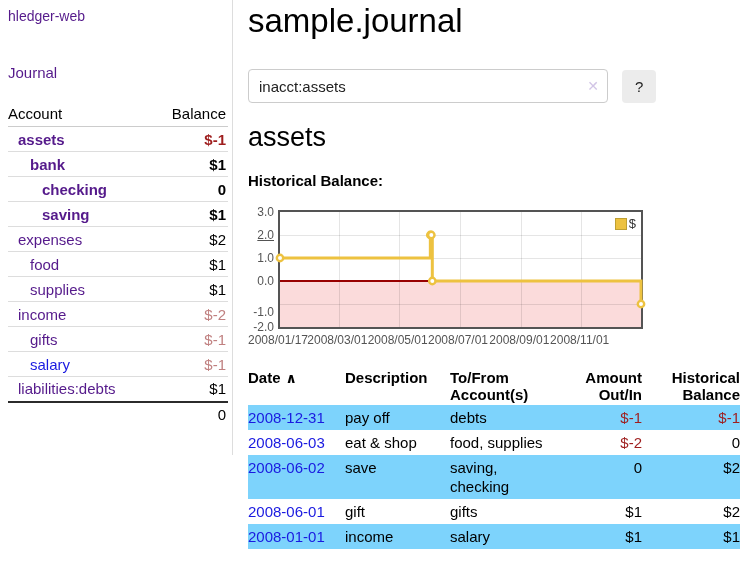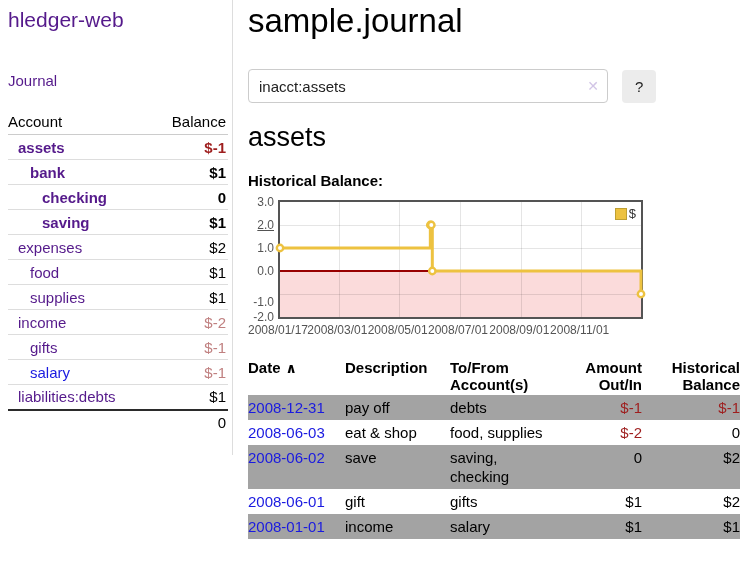--- a/index.html
+++ b/index.html
@@ -8,21 +8,21 @@
     width:742px; height:582px; position:relative; overflow:hidden;
     font-family:"Liberation Sans","DejaVu Sans",sans-serif; font-size:15px; color:#000;
   }
   a { text-decoration:none; cursor:pointer; }
   .purple { color:#551a8b; }
   .unvisited { color:#1a1ae0; }
 
   
   .sidebar { position:absolute; left:0; top:0; width:233px; height:455px;
              border-right:1px solid #ddd; padding:8px 4px 0 8px; }
-  .brand { display:block; font-size:21px; }
+  .brand { display:block; font-size:14px; }
   .journal-link { display:block; margin-top:40px; font-size:15px; }
   .accounts { width:220px; border-collapse:collapse; margin-top:20px; }
   .accounts th { font-weight:400; text-align:left; padding:4px 0; font-size:15px; }
   .accounts th.bal-h { text-align:right; padding-right:2px; }
   .accounts thead tr { border-bottom:1px solid #ccc; }
   .accounts tbody tr { border-top:1px solid #ddd; }
   .accounts tbody tr:first-child { border-top:none; }
   .accounts td { padding:3px 0; height:25px; }
   .acct-cell a { display:inline-block; }
   .depth0 { padding-left:10px; }
@@ -46,40 +46,40 @@
   .clear-x { position:absolute; right:9px; top:8px; color:#d2c5e6; font-weight:bold;
              font-size:14px; line-height:18px; cursor:pointer; }
   .btn { background:#ececec; border:none; border-radius:4px; font-size:15px; color:#222;
          font-family:"Liberation Sans","DejaVu Sans",sans-serif; cursor:pointer; }
   .btn-search { margin-left:8px; padding:8px 16px; }
   .btn-help { margin-left:14px; padding:8px 13px; }
   h2.acct-heading { font-size:27px; font-weight:400; margin-top:19px; }
   .chart-title { font-weight:bold; font-size:15px; margin-top:19px; }
 
   
-  .chart { position:relative; margin-top:6px; height:162px; }
+  .chart { position:relative; margin-top:16px; height:162px; }
   .y-axis { position:absolute; left:0; top:7px; width:26px; height:115px; }
   .y-tick { position:absolute; right:0; transform:translateY(-50%); font-size:12px; color:#545454; }
   .plot { position:absolute; left:30px; top:5px; width:365px; height:119px;
           border:2px solid #545454; background:#fff; }
   .plot svg { display:block; overflow:visible; }
   .legend { position:absolute; top:3px; right:3px; display:flex; align-items:center;
             background:rgba(255,255,255,0.85); padding:1px 2px; }
   .legend-swatch { width:12px; height:12px; background:#edc240; border:1px solid #bfa032; }
   .legend-label { font-size:13px; color:#333; margin-left:2px; }
   .x-axis { position:absolute; left:30px; top:128px; width:365px; height:18px; }
   .x-tick { position:absolute; transform:translateX(-50%); white-space:nowrap;
             font-size:12px; color:#545454; }
 
   
   .register { border-collapse:collapse; width:492px; table-layout:fixed; }
   .register th { font-weight:bold; text-align:left; vertical-align:top; padding:2px 0; font-size:15px; }
   .register th.num, .register td.num { text-align:right; }
   .register td { padding:3px 0; vertical-align:top; line-height:19px; }
-  .register tr.shaded { background:#a3a3a3; }
+  .register tr.shaded { background:#7dd3fc; }
   .col-date { width:97px; }
   .col-desc { width:105px; }
   .col-accts { width:112px; white-space:pre-line; }
   .col-amt { width:80px; }
   .col-bal { width:98px; }
   .sort-icon { font-weight:900; font-size:14px; margin-left:5px; }
 </style>
 </head>
 <body>
 

